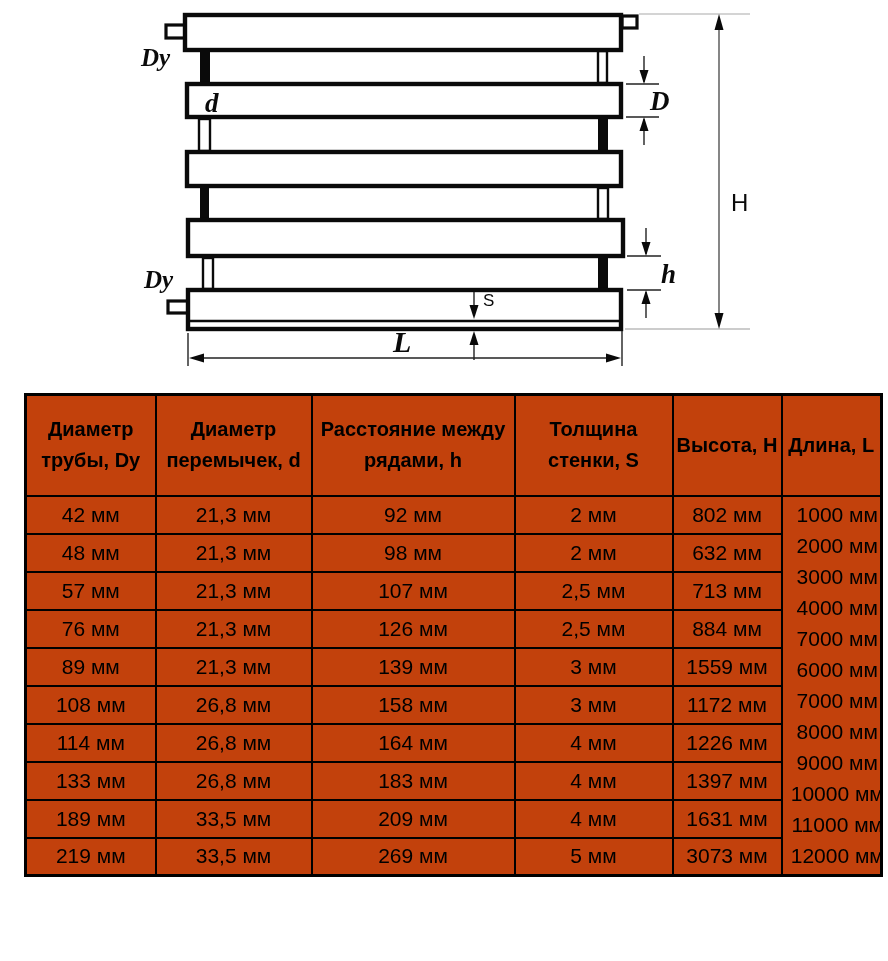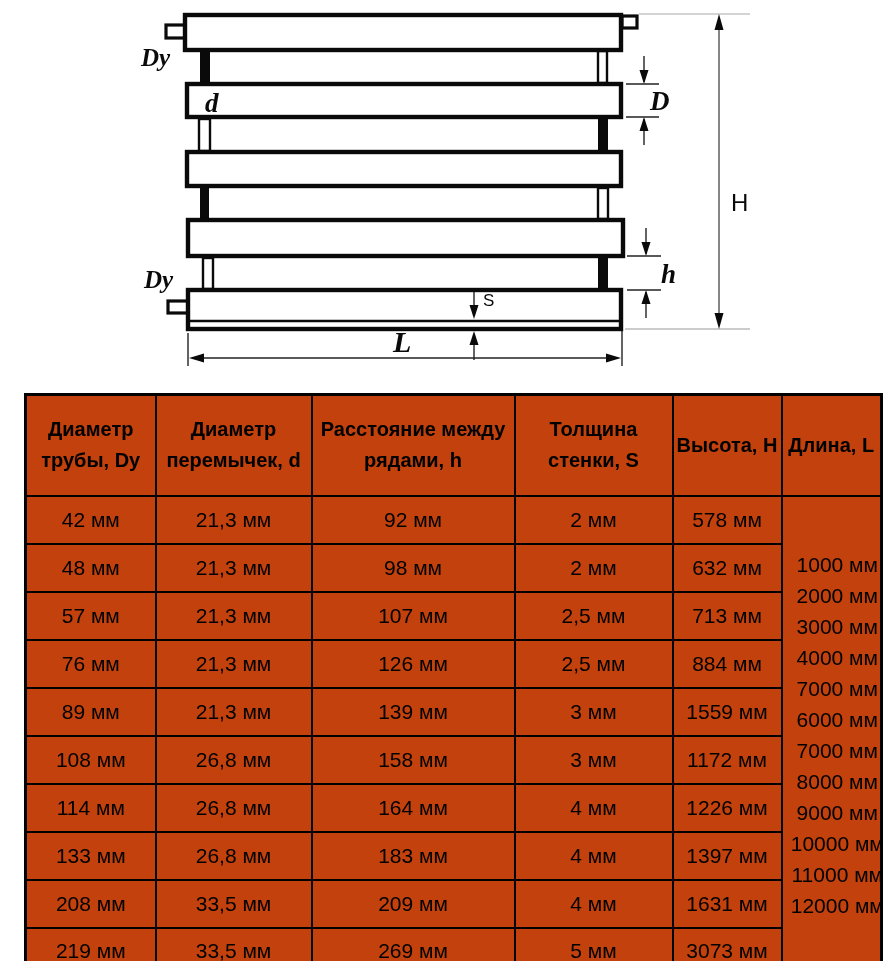--- a/index.html
+++ b/index.html
@@ -38,21 +38,21 @@
     background: #c2410c;
   }
   .spec-table th, .spec-table td {
     border: 2px solid #000;
     text-align: center;
     vertical-align: middle;
     overflow: hidden;
   }
   .spec-table { border: 3px solid #000; }
   .spec-table thead tr { height: 101px; }
-  .spec-table tbody tr { height: 48px; }
+  .spec-table tbody tr { height: 38px; }
   .spec-table th {
     font-size: 20px;
     font-weight: bold;
     line-height: 31px;
     padding: 0 3px;
   }
   .spec-table td {
     font-size: 21px;
     font-weight: normal;
     padding: 0 2px;
@@ -177,21 +177,21 @@
           <th>Высота, Н</th>
           <th>Длина, L</th>
         </tr>
     </thead>
     <tbody>
         <tr>
           <td>42 мм</td>
           <td>21,3 мм</td>
           <td>92 мм</td>
           <td>2 мм</td>
-          <td>578 мм</td>
+          <td>802 мм</td>
           <td rowspan="10" class="length-cell">
             <div class="length-list">
               <div>1000 мм</div>
               <div>2000 мм</div>
               <div>3000 мм</div>
               <div>4000 мм</div>
               <div>7000 мм</div>
               <div>6000 мм</div>
               <div>7000 мм</div>
               <div>8000 мм</div>
@@ -245,21 +245,21 @@
           <td>1226 мм</td>
         </tr>
         <tr>
           <td>133 мм</td>
           <td>26,8 мм</td>
           <td>183 мм</td>
           <td>4 мм</td>
           <td>1397 мм</td>
         </tr>
         <tr>
-          <td>208 мм</td>
+          <td>189 мм</td>
           <td>33,5 мм</td>
           <td>209 мм</td>
           <td>4 мм</td>
           <td>1631 мм</td>
         </tr>
         <tr>
           <td>219 мм</td>
           <td>33,5 мм</td>
           <td>269 мм</td>
           <td>5 мм</td>

